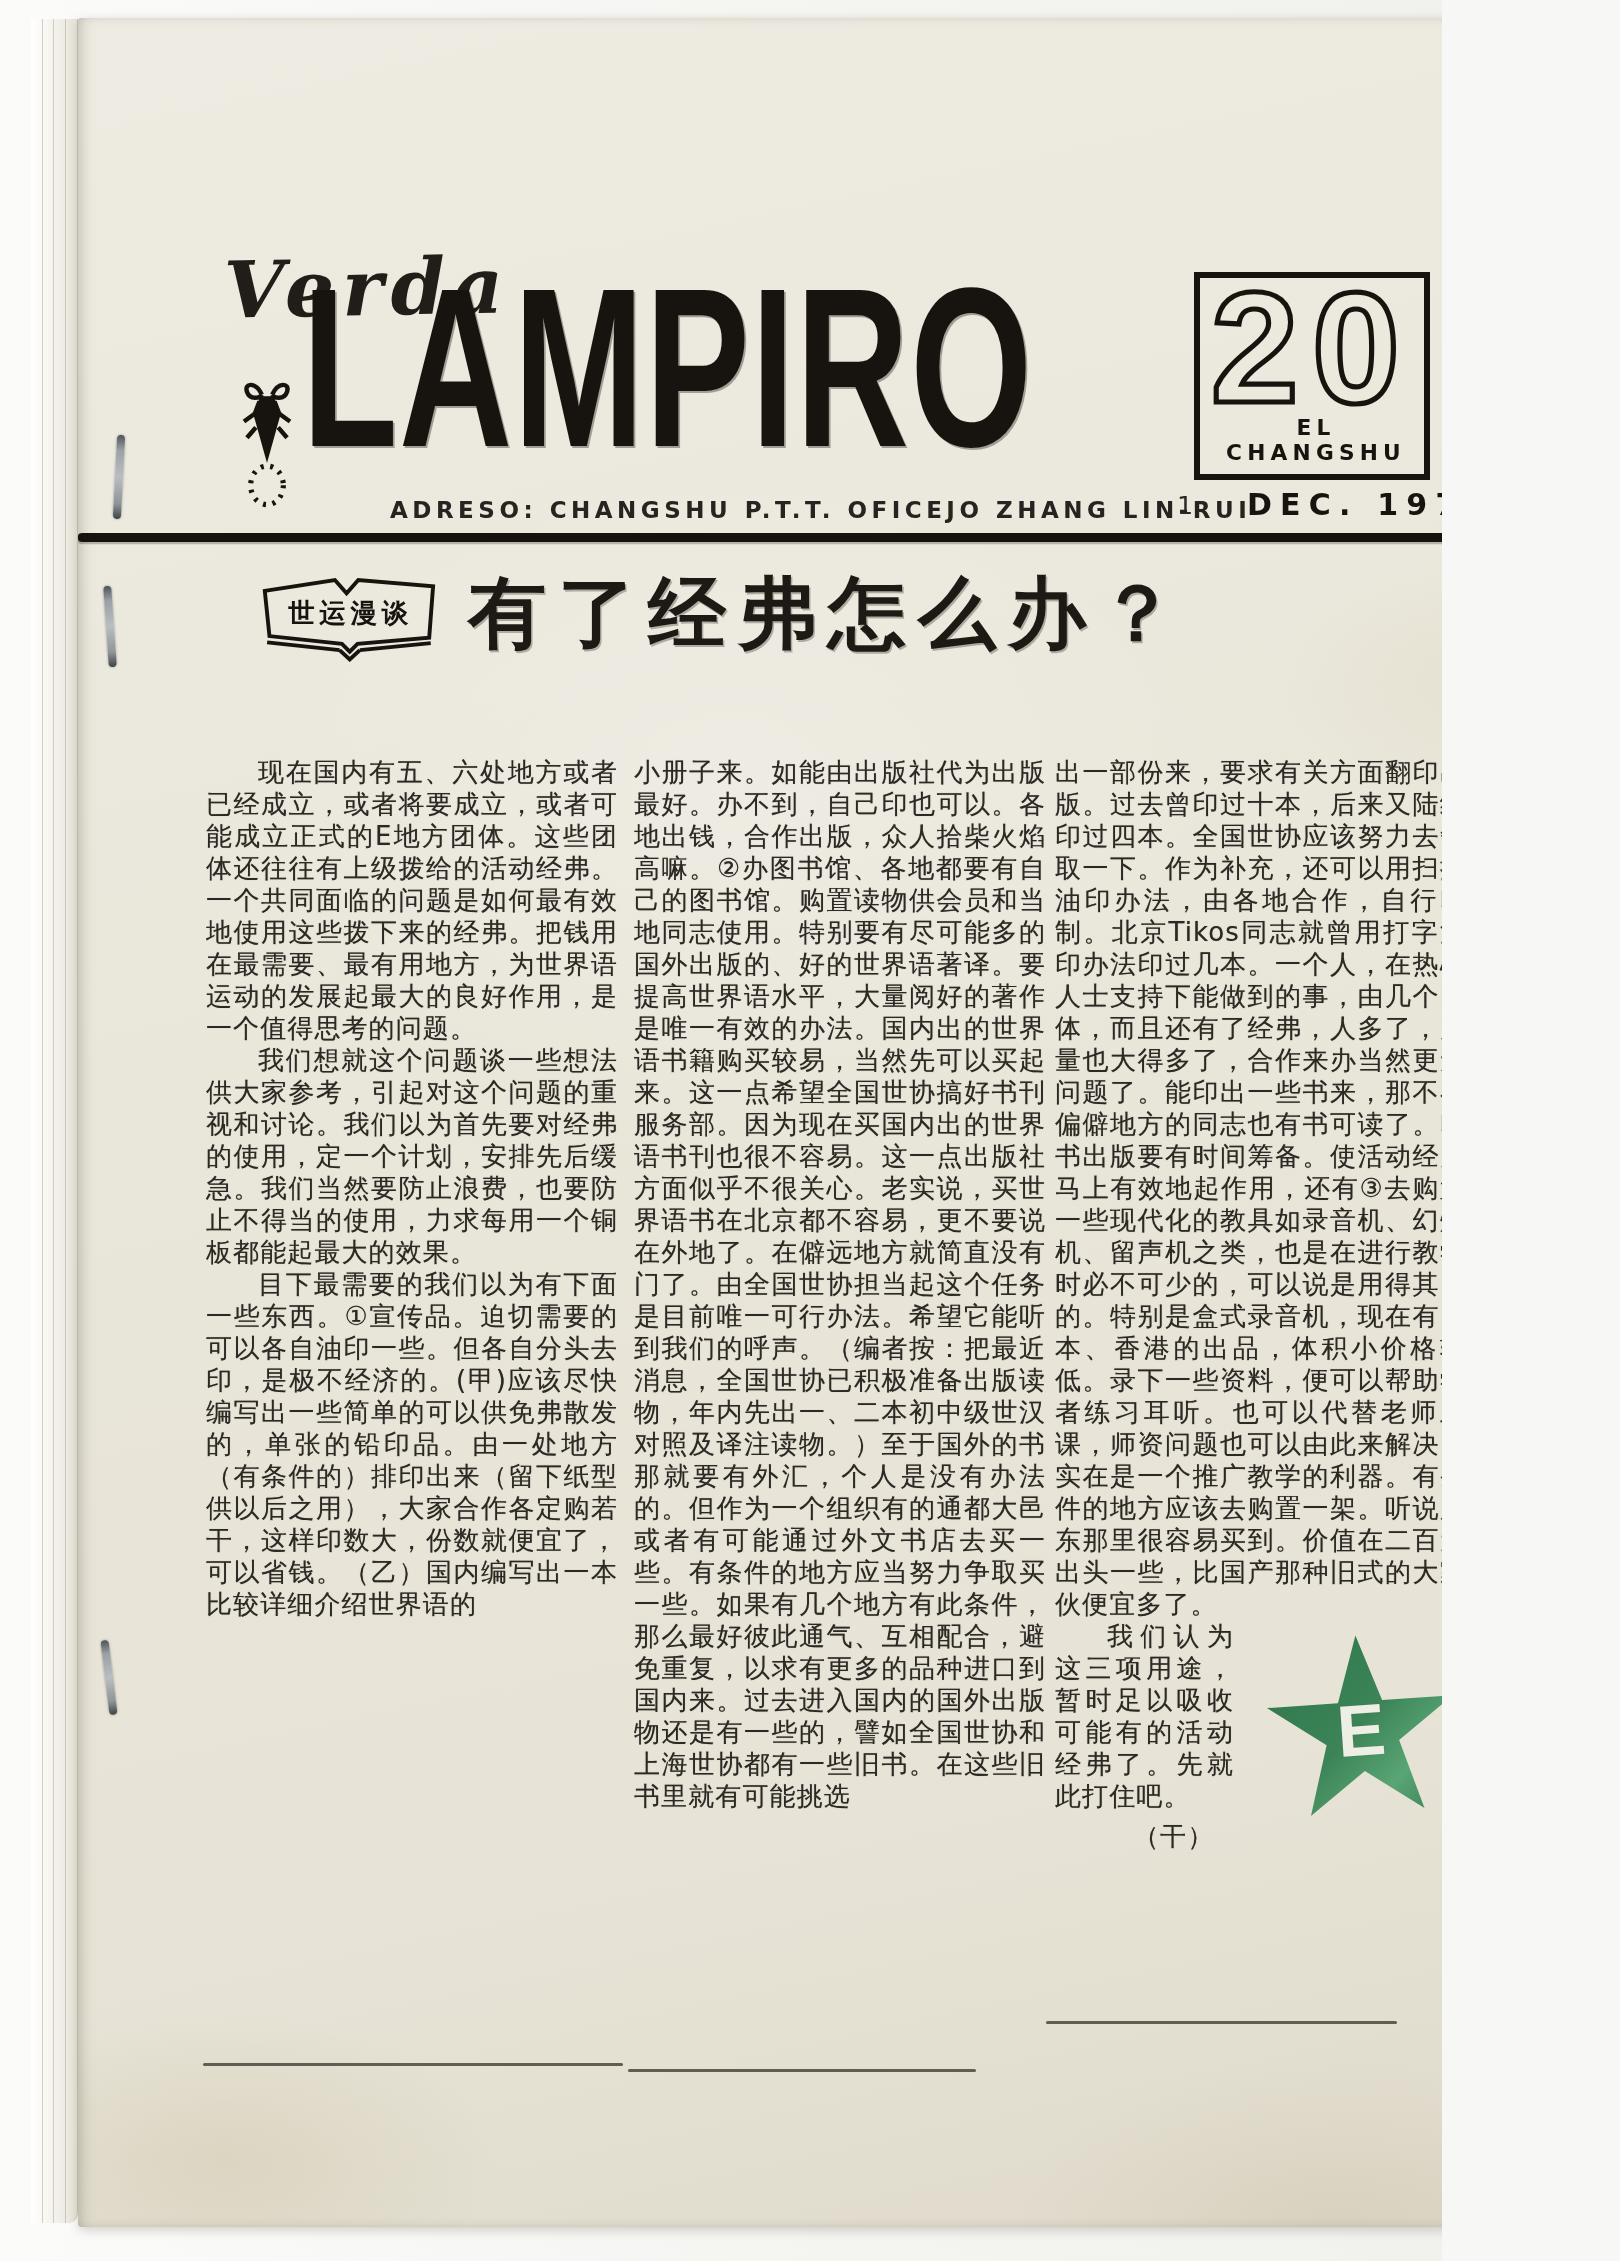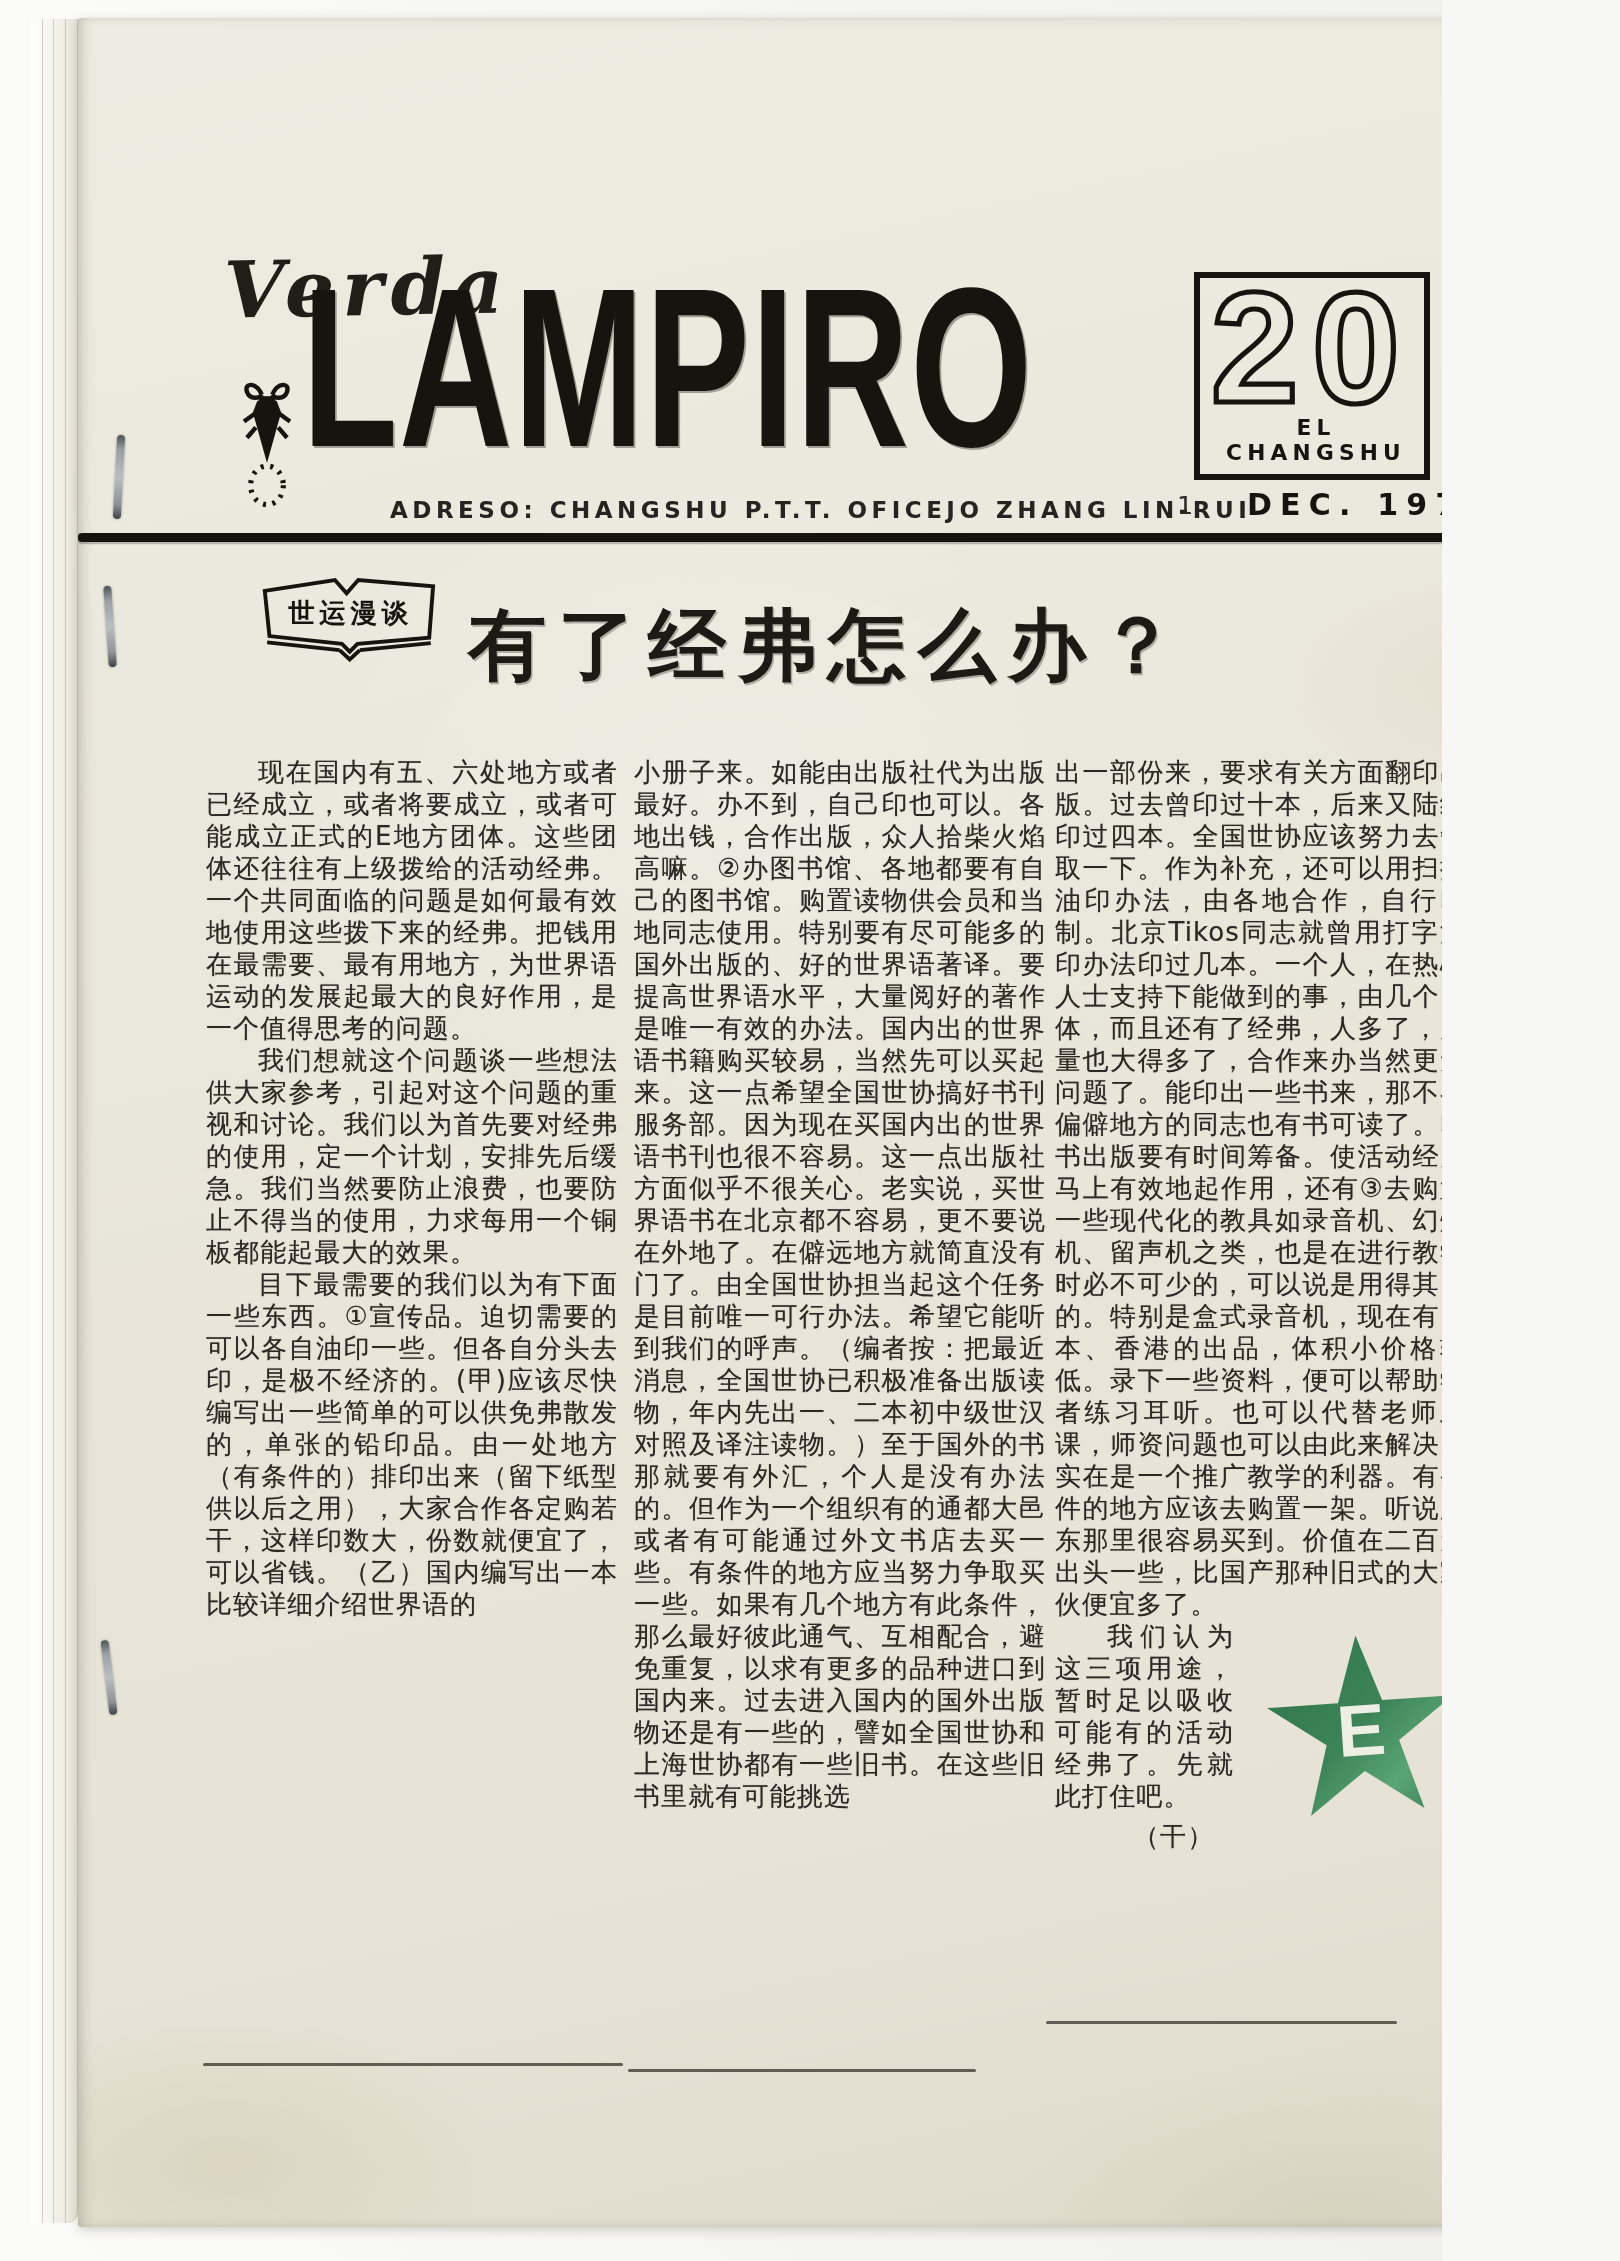--- a/index.html
+++ b/index.html
@@ -47,21 +47,21 @@
     font-size:21.7px;letter-spacing:5.2px;color:#17140f;font-weight:600;padding-left:8px;}
   .date-tick{position:absolute;left:1099px;top:472px;font-size:25.4px;color:#2a2722;}
   .date-line{position:absolute;left:1169px;top:469px;font-size:30px;letter-spacing:8.2px;
     color:#17140f;font-weight:600;}
   .address{position:absolute;left:312px;top:479px;font-size:23px;letter-spacing:4.5px;
     color:#262320;font-weight:600;white-space:nowrap;}
   .main-rule{position:absolute;left:0px;top:515px;width:1462px;height:9px;background:#16130e;
     border-radius:4.5px/3px;box-shadow:0 2.2px 0 rgba(22,19,14,.25);}
   
   .book-label{position:absolute;left:179px;top:554px;width:187px;height:90px;}
-  .headline{position:absolute;left:390px;top:576px;font-size:78px;font-weight:800;
+  .headline{position:absolute;left:390px;top:544px;font-size:78px;font-weight:800;
     letter-spacing:12px;color:#1d1a15;white-space:nowrap;
     text-shadow:1.5px 1.5px 0 rgba(29,26,21,.3);}
   
   .col{position:absolute;top:738px;width:412px;height:1316px;overflow:hidden;
     font-size:26px;line-height:32px;letter-spacing:1.1px;color:#2c2823;text-align:justify;
     text-shadow:0 0 0.7px rgba(44,40,35,.5);}
   .col.c1{left:128px;}
   .col.c2{left:556px;}
   .col.c3{left:977px;height:1278px;}
   .col p{margin:0;}

